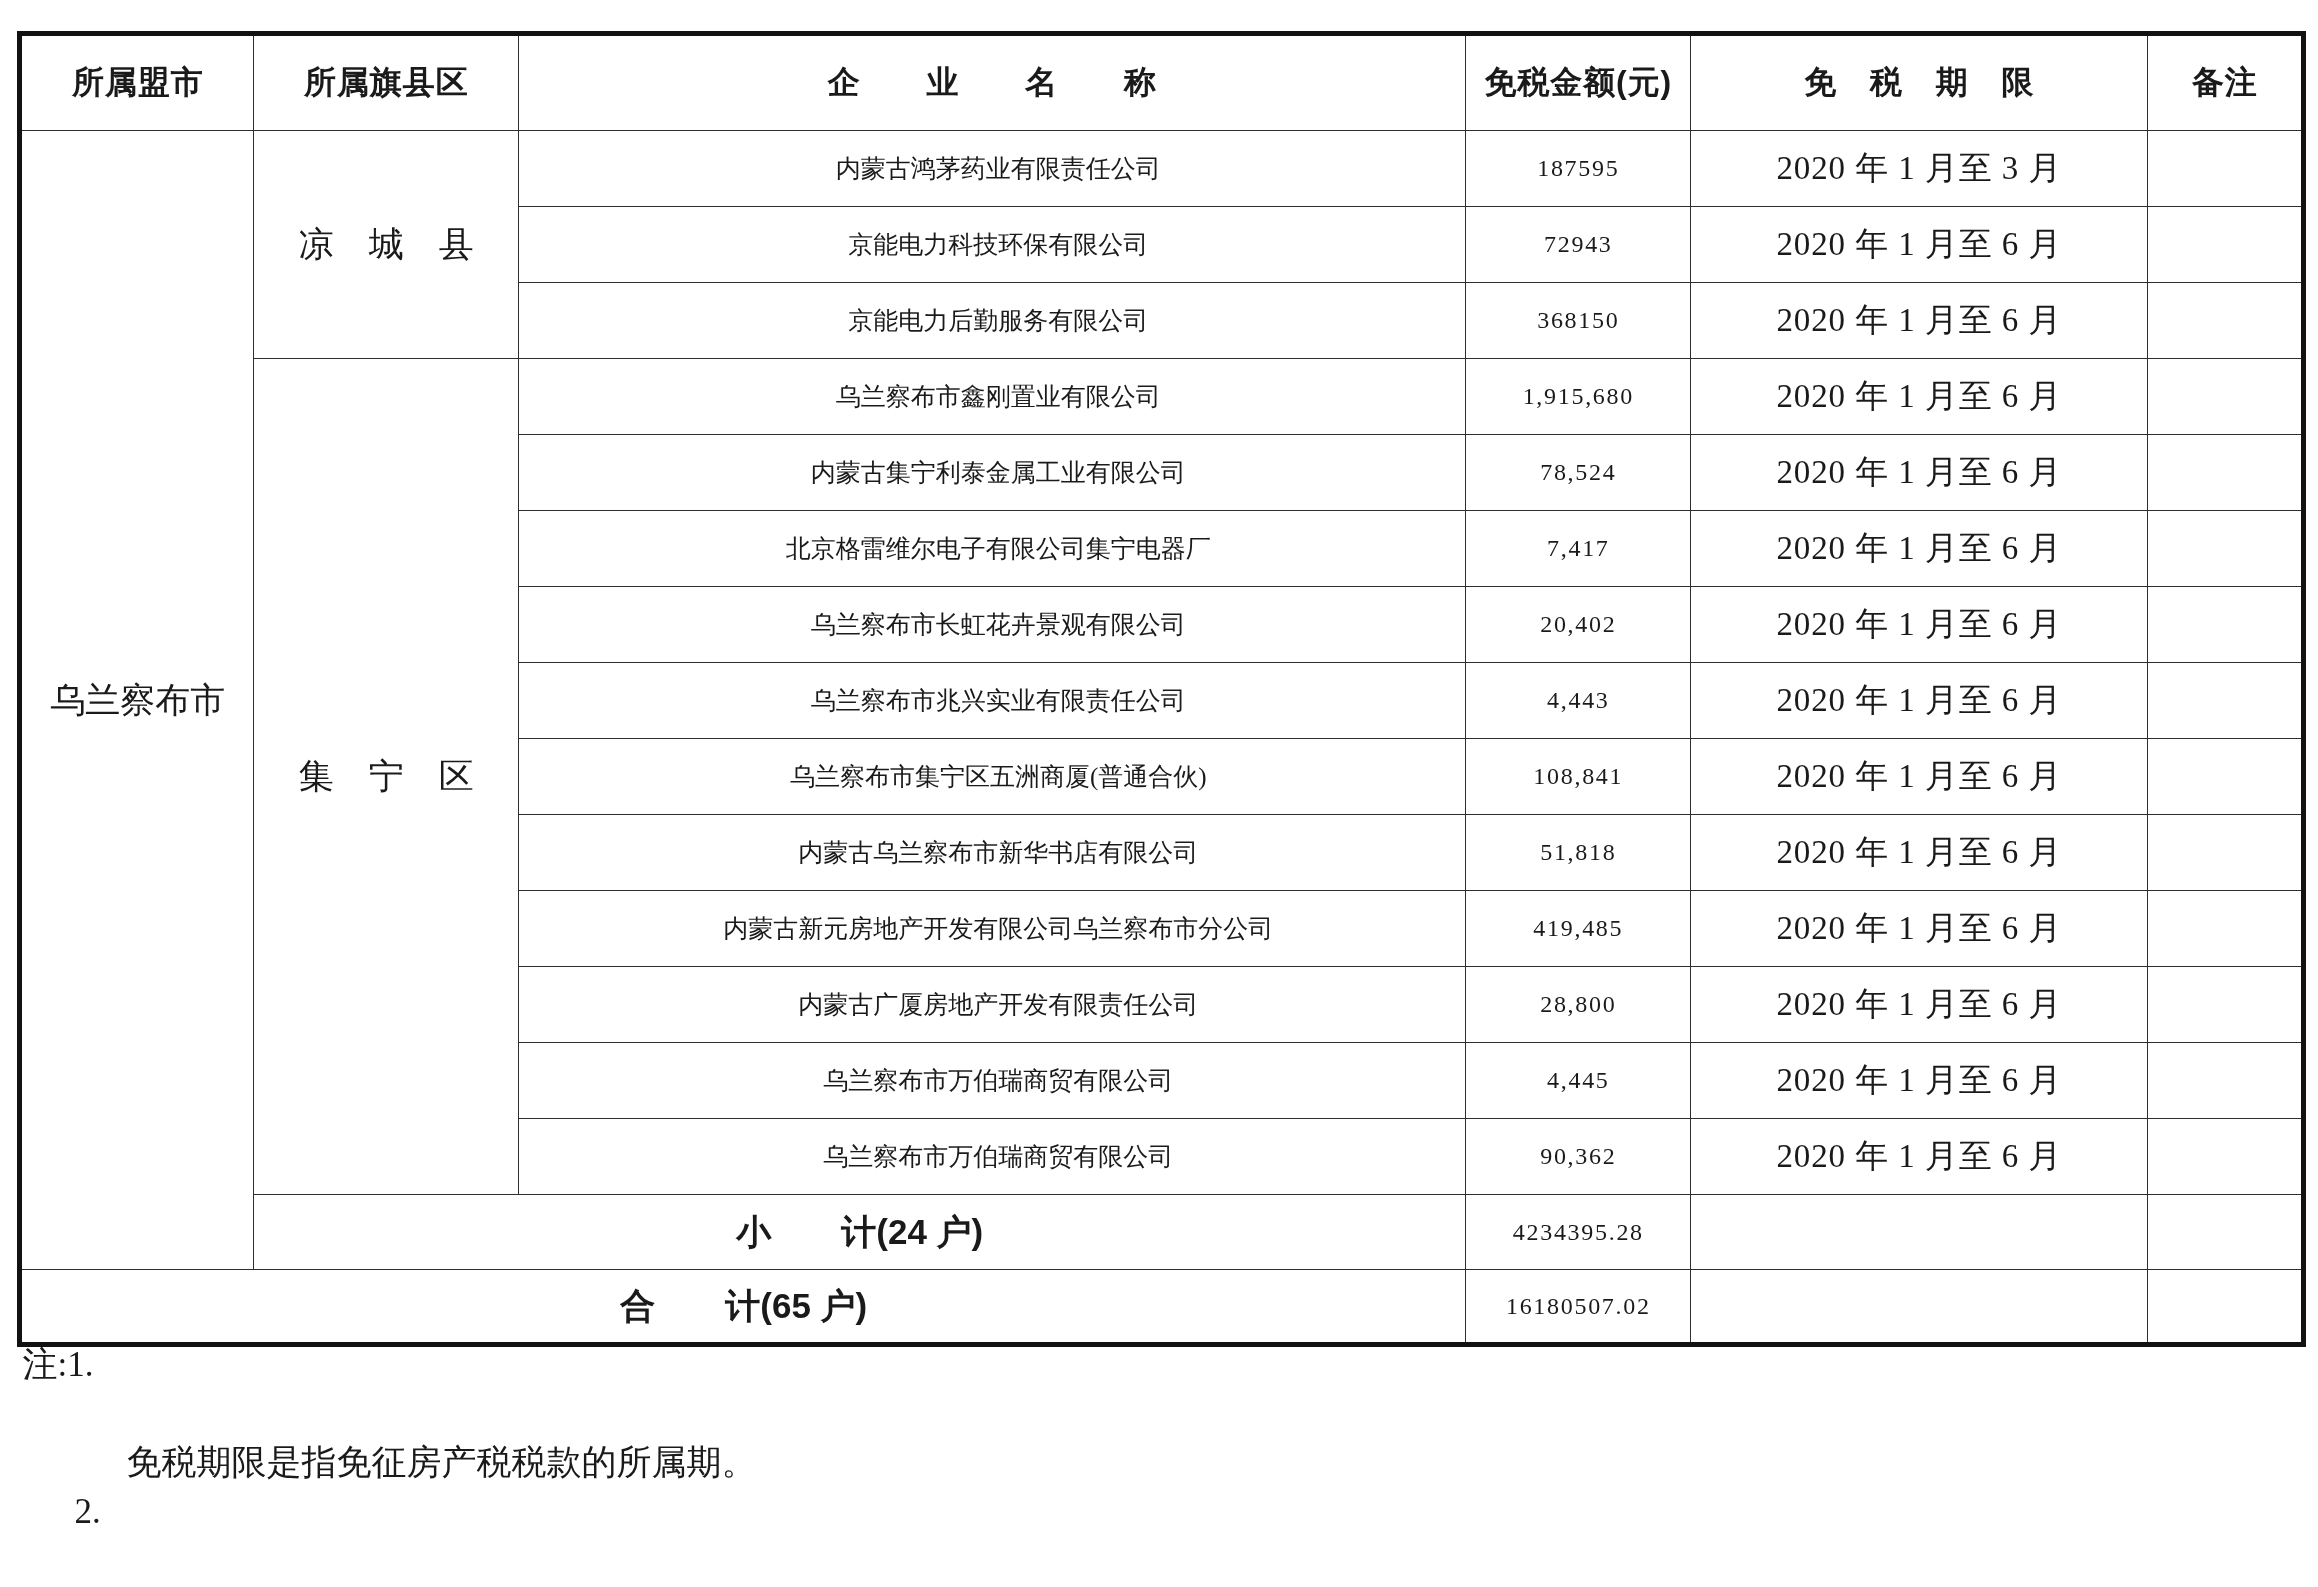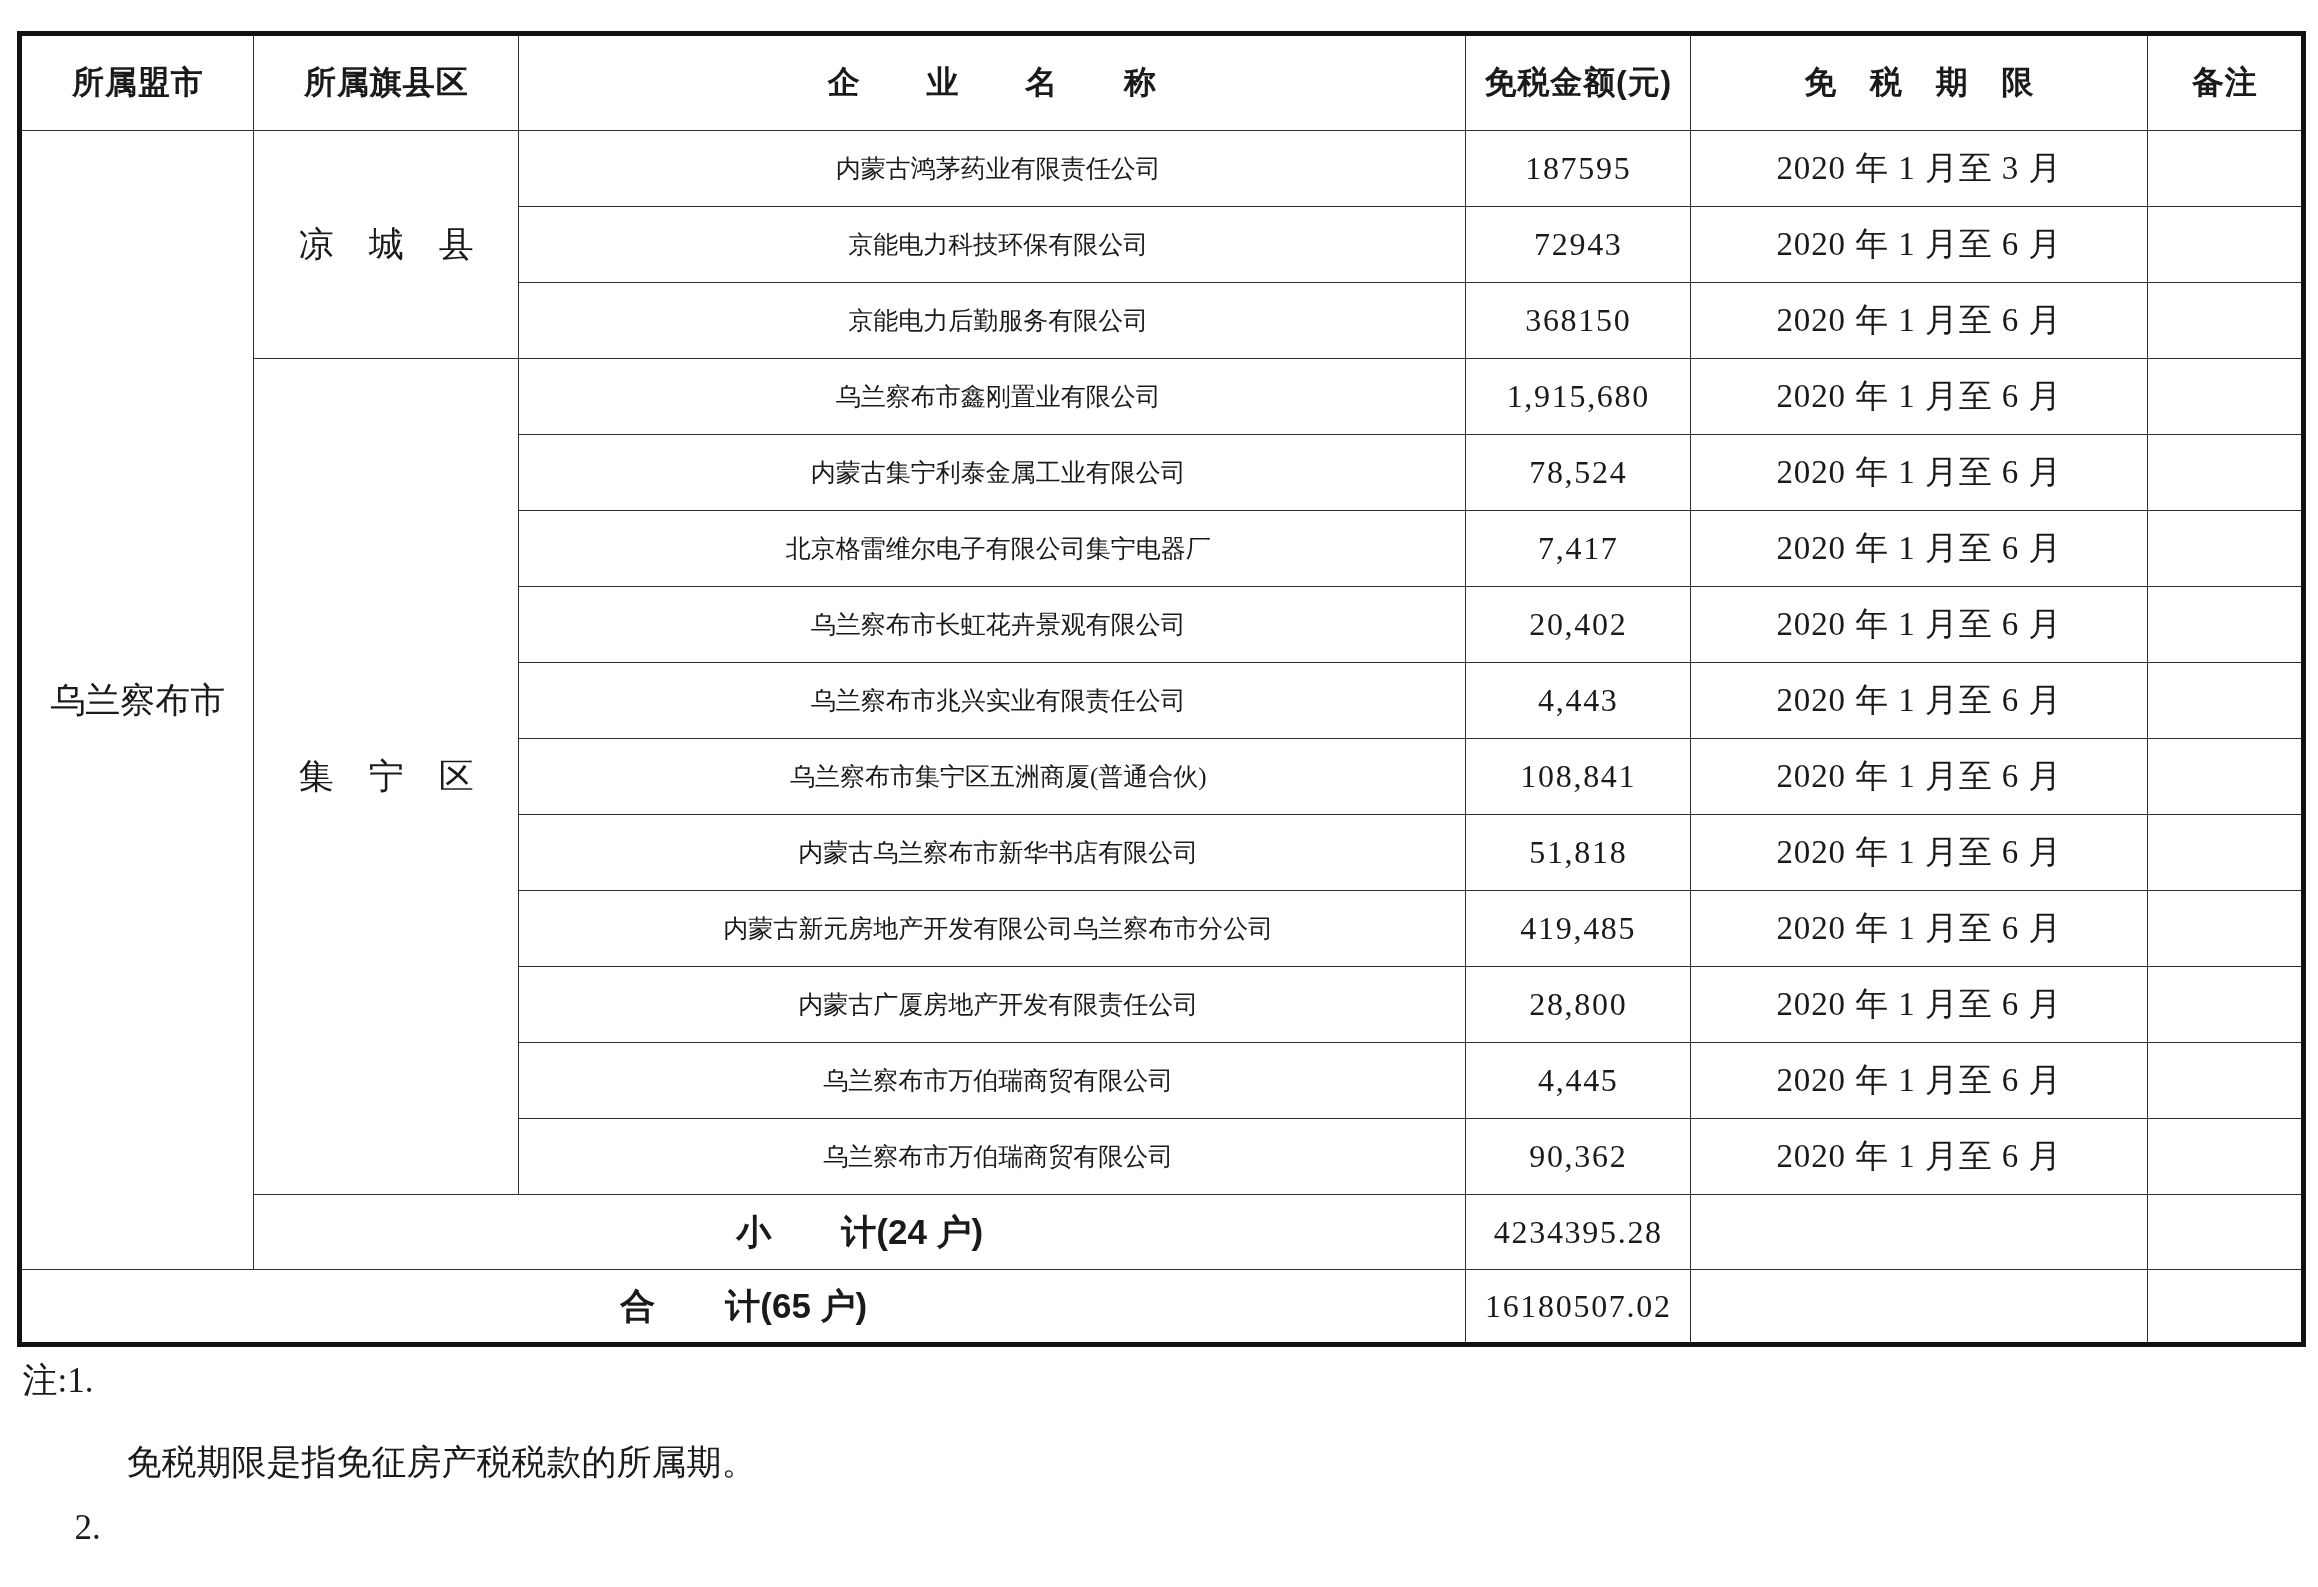--- a/index.html
+++ b/index.html
@@ -52,21 +52,21 @@
     text-align: center;
     font-size: 35px;
   }
   td.company-cell {
     text-align: center;
     font-size: 25px;
     padding-left: 12px;
   }
   td.amount-cell {
     text-align: center;
-    font-size: 32px;
+    font-size: 24px;
     letter-spacing: 1.7px;
   }
   td.period-cell {
     text-align: center;
     font-size: 33px;
     letter-spacing: 0.9px;
   }
   td.remark-cell { font-size: 33px; }
 
   td.sum-label-cell {
@@ -84,21 +84,21 @@
     font-size: 35px;
     line-height: 49px;
   }
   .note {
     position: relative;
     padding-left: 104px;
     white-space: pre-line;
   }
   .note .marker {
     position: absolute;
-    top: 16px;
+    top: 0;
     white-space: nowrap;
   }
   .note .marker.first  { left: 0; }
   .note .marker.listed { left: 52px; }
 </style>
 </head>
 <body>
 
 <table class="doc-table">
   <colgroup>

